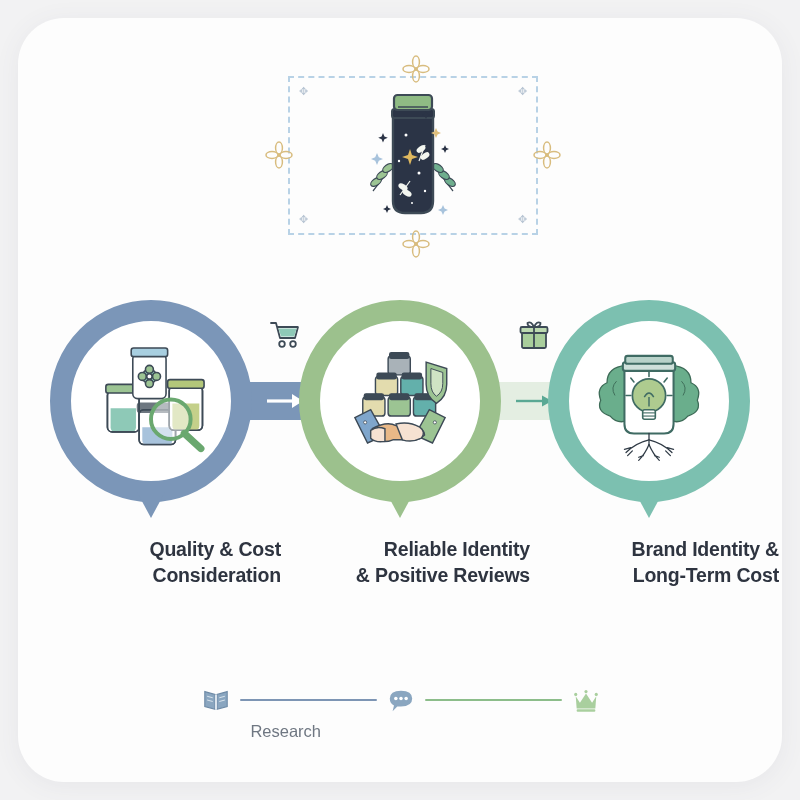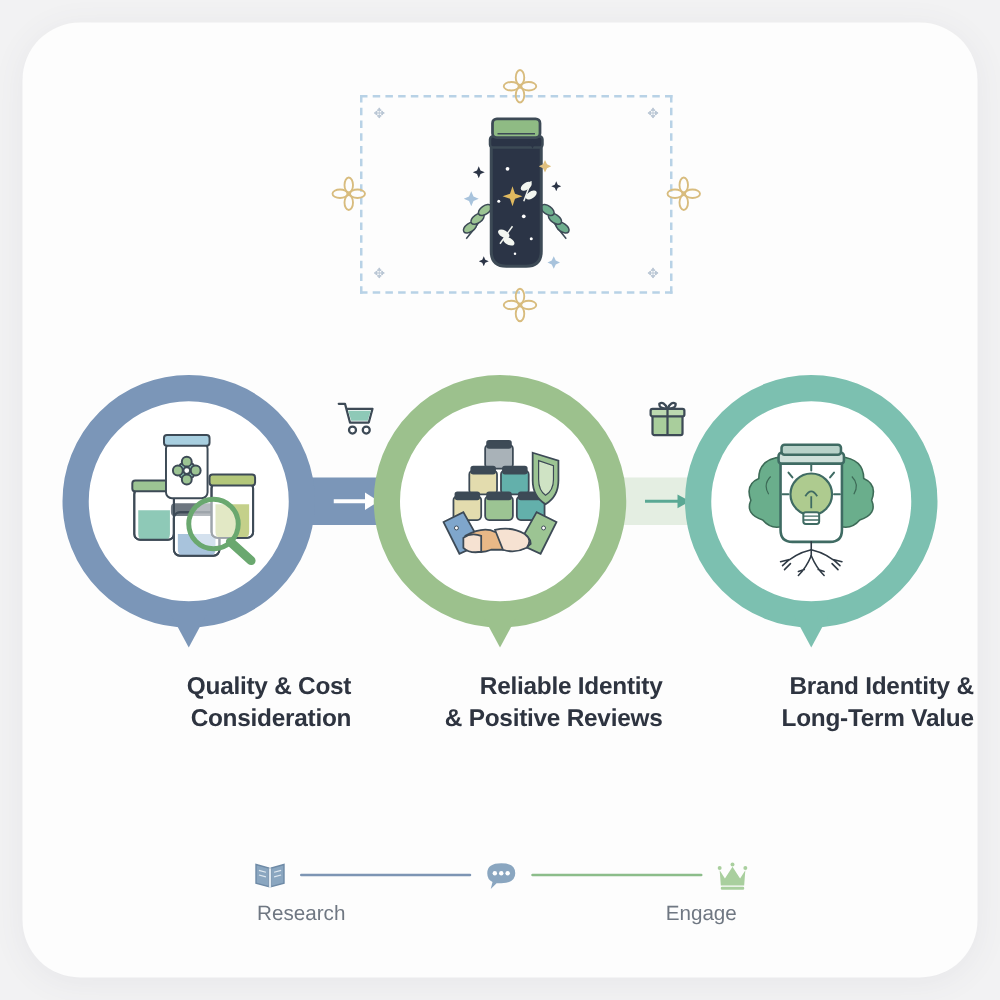--- a/index.html
+++ b/index.html
@@ -204,21 +204,21 @@
   .legend-labels {
     position: absolute;
     left: 143px;
     top: 56px;
     width: 480px;
     display: flex;
     justify-content: space-between;
   }
   .legend-label {
     width: 160px;
-    text-align: center;
+    text-align: right;
     font-size: 16.5px;
     color: #6f7782;
   }
 </style>
 </head>
 <body>
 
 <div id="stage">
   <div class="card">
 
@@ -491,21 +491,21 @@
       <div class="label l1">
         <span>Quality &amp; Cost</span><br>
         <span>Consideration</span>
       </div>
       <div class="label l2">
         <span>Reliable Identity</span><br>
         <span>&amp; Positive Reviews</span>
       </div>
       <div class="label l3">
         <span>Brand Identity &amp;</span><br>
-        <span>Long-Term Value</span>
+        <span>Long-Term Cost</span>
       </div>
     </div>
 
     <div class="legend">
       <div class="legend-row">
 
         <div class="legend-icon">
           <svg viewBox="0 0 30 30" width="28" height="28">
             <path d="M3 6 L14 9 L14 25 L3 22 Z" fill="#8aa6c0" stroke="#6e8aa6" stroke-width="1.2"></path>
             <path d="M27 6 L16 9 L16 25 L27 22 Z" fill="#8aa6c0" stroke="#6e8aa6" stroke-width="1.2"></path>
@@ -542,18 +542,17 @@
               <circle cx="4" cy="9" r="1.7"></circle>
               <circle cx="15" cy="6" r="1.7"></circle>
               <circle cx="26" cy="9" r="1.7"></circle>
             </g>
           </svg>
         </div>
       </div>
 
       <div class="legend-labels">
         <div class="legend-label">Research</div>
-        <div class="legend-label">Engage</div>
       </div>
     </div>
 
   </div>
 </div>
 
 </body></html>

